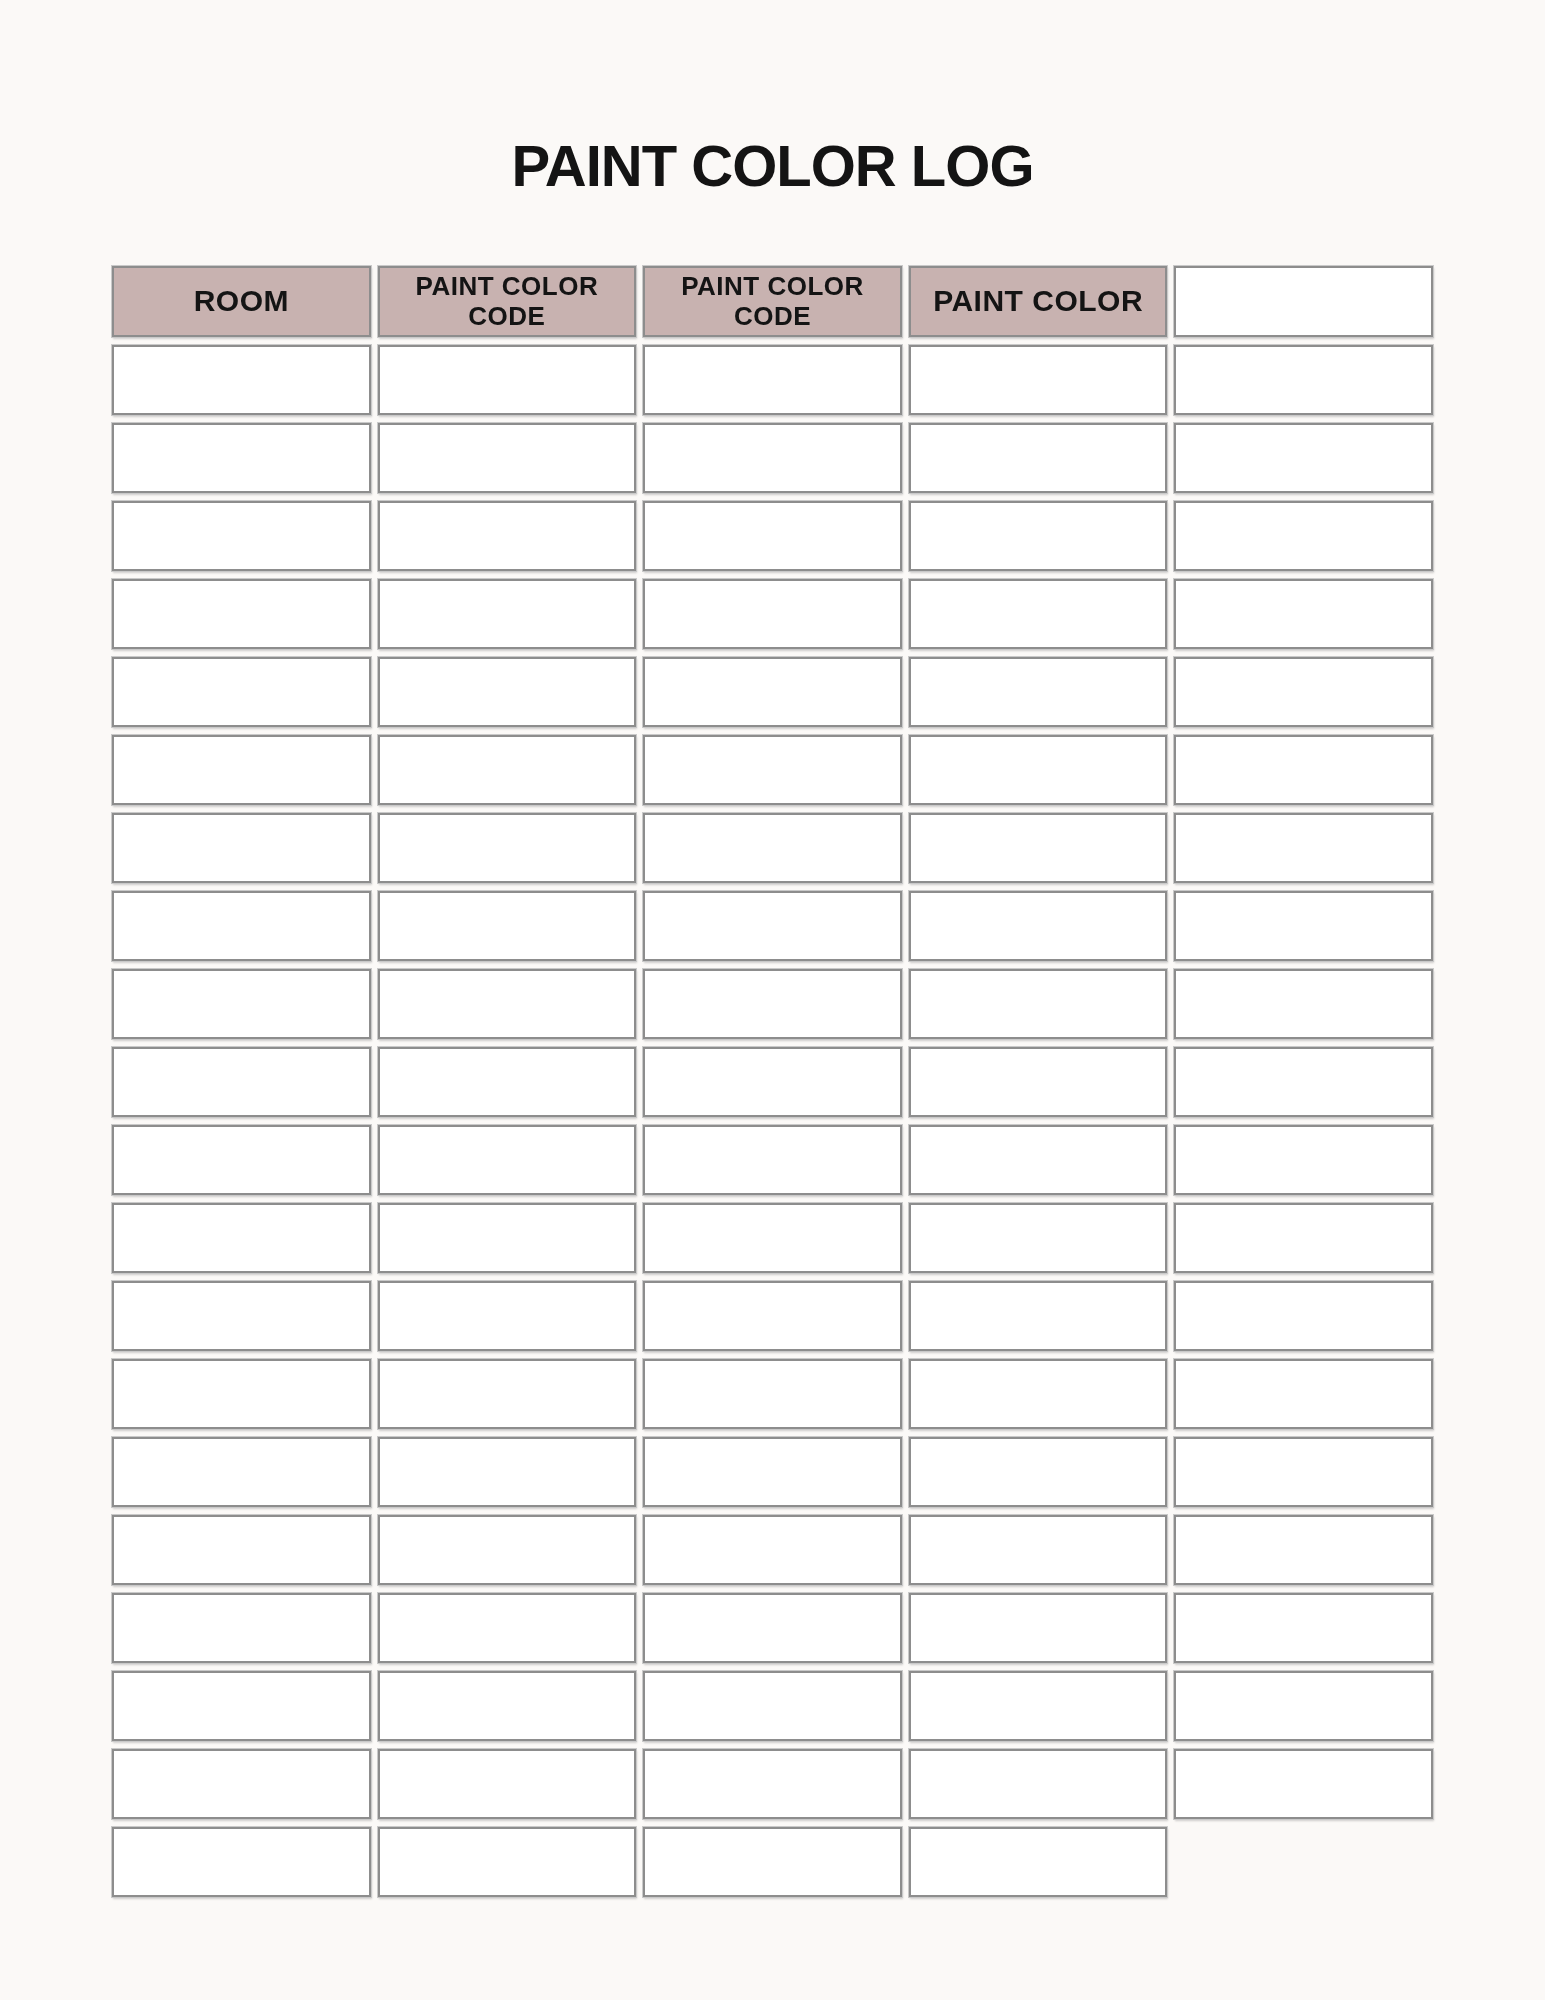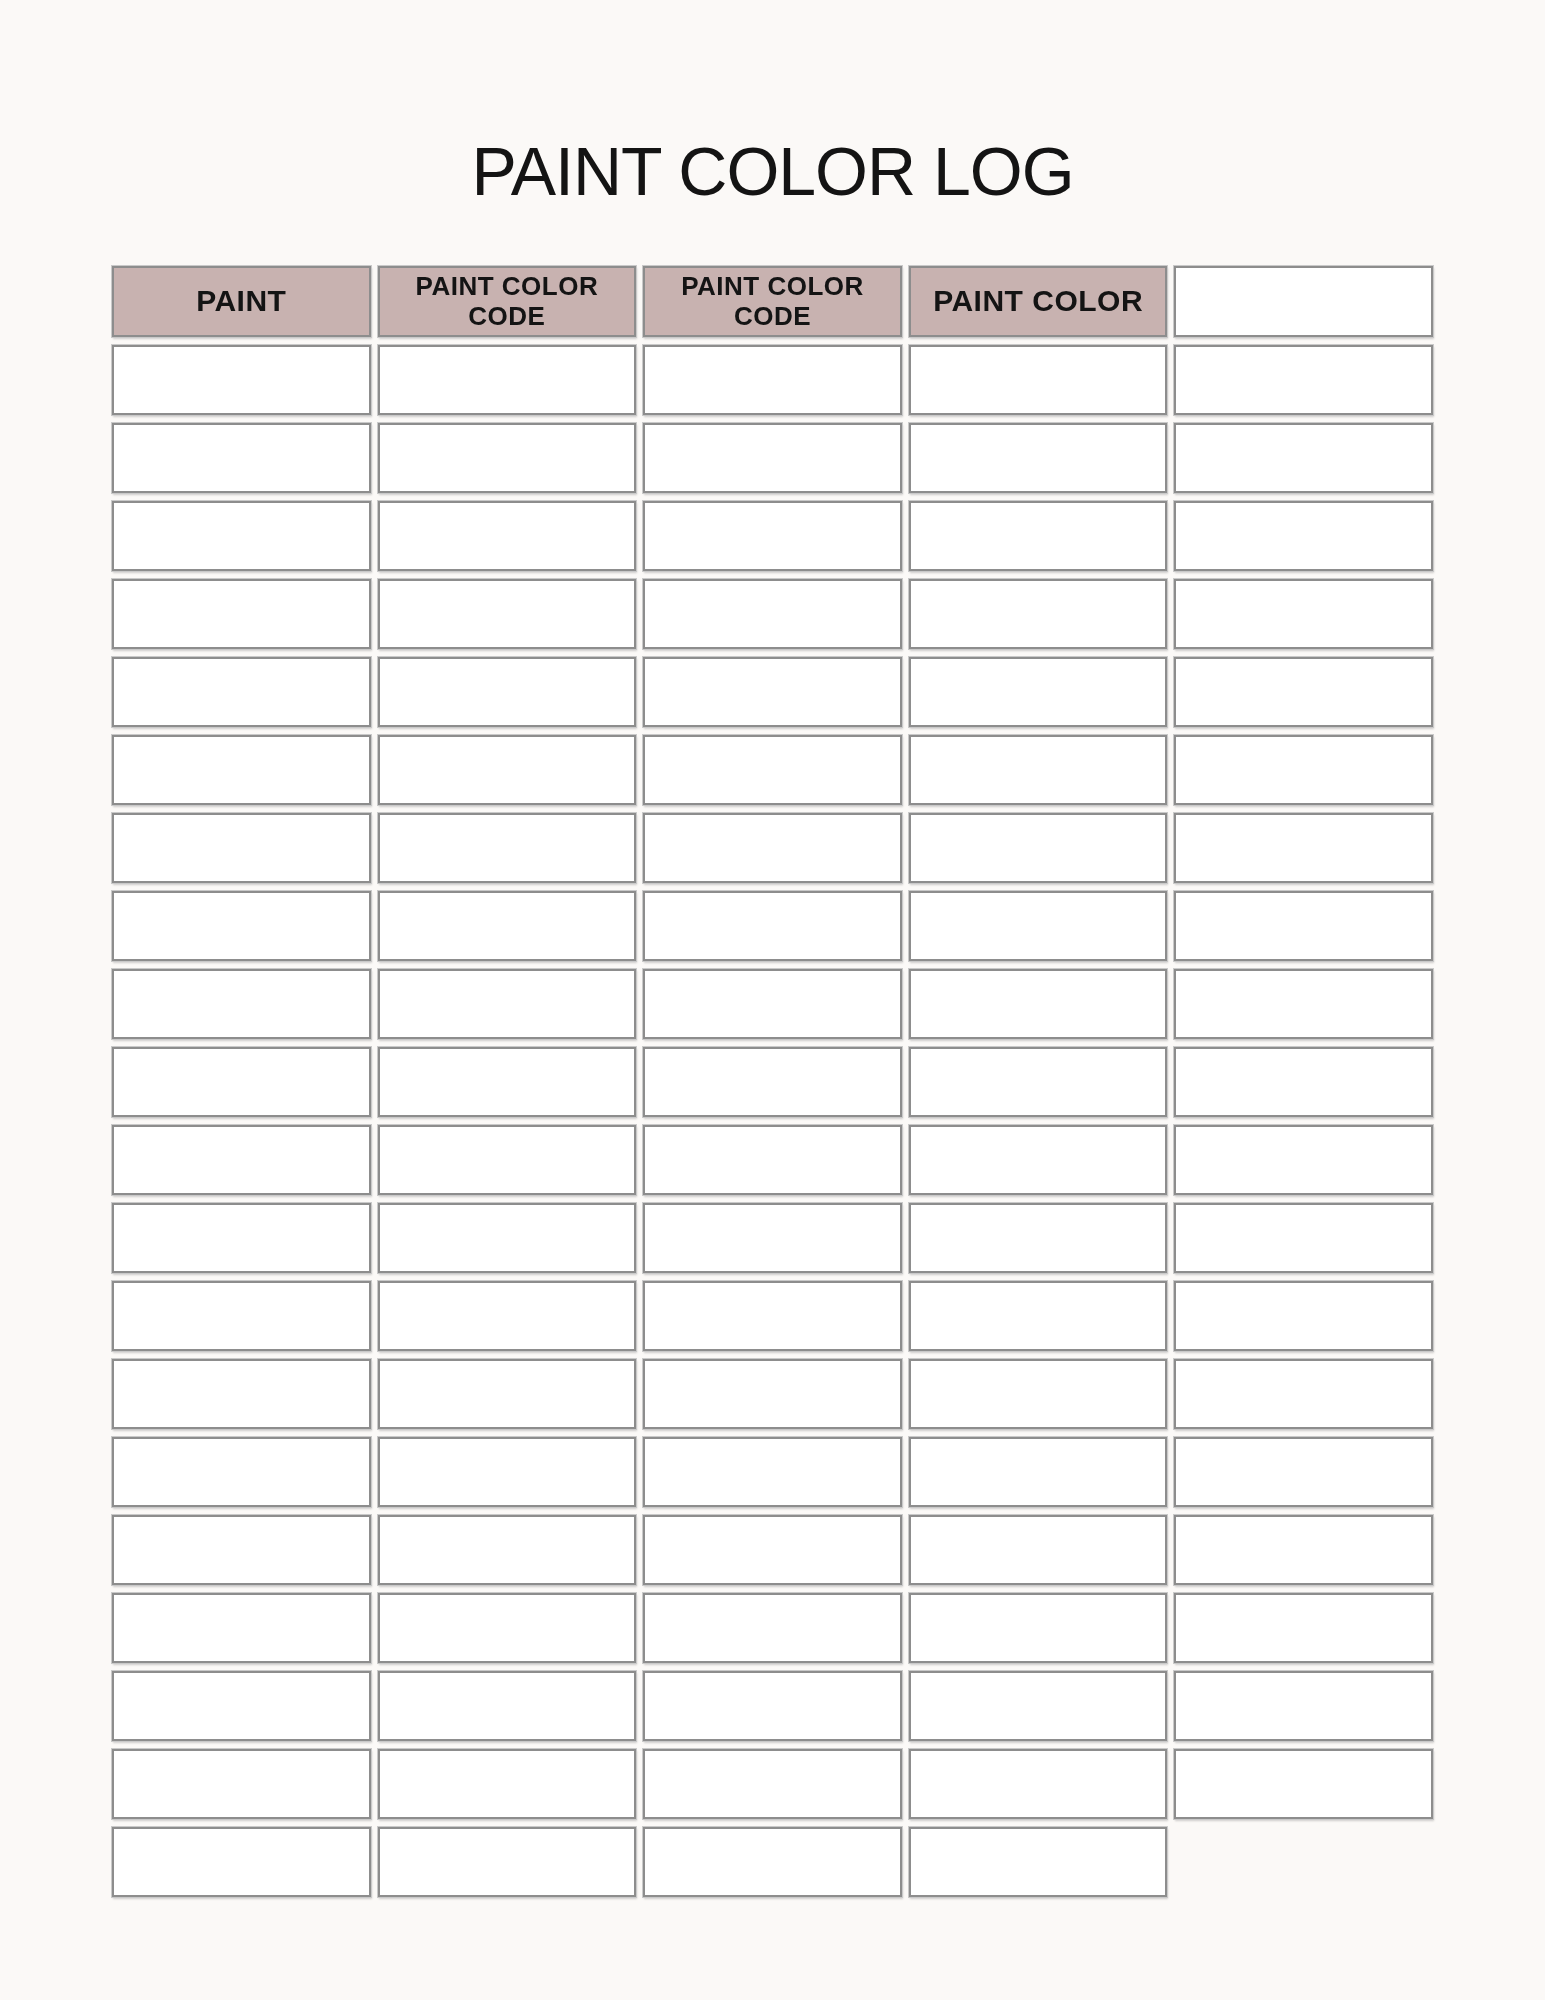--- a/index.html
+++ b/index.html
@@ -23,22 +23,22 @@
     width: 1545px;
     height: 2000px;
     background: var(--page-bg);
   }
   .title {
     position: absolute;
     top: 137px;
     left: 0;
     width: 1545px;
     text-align: center;
-    font-size: 68px;
-    font-weight: normal;
+    font-size: 58px;
+    font-weight: bold;
     letter-spacing: -1px;
     line-height: 1;
     color: var(--text-color);
   }
   .grid {
     position: absolute;
     left: 112px;
     top: 266px;
     width: 1321px;
     display: grid;
@@ -76,21 +76,21 @@
   }
 </style>
 </head>
 <body>
 
 <div class="page">
 
   <h1 class="title">PAINT COLOR LOG</h1>
 
   <div class="grid">
-    <div class="cell header">PAINT</div>
+    <div class="cell header">ROOM</div>
     <div class="cell header wrap">PAINT COLOR
 CODE</div>
     <div class="cell header wrap">PAINT COLOR
 CODE</div>
     <div class="cell header">PAINT COLOR</div>
 
   <div class="cell body"></div>
       <div class="cell body"></div>
       <div class="cell body"></div>
       <div class="cell body"></div>

